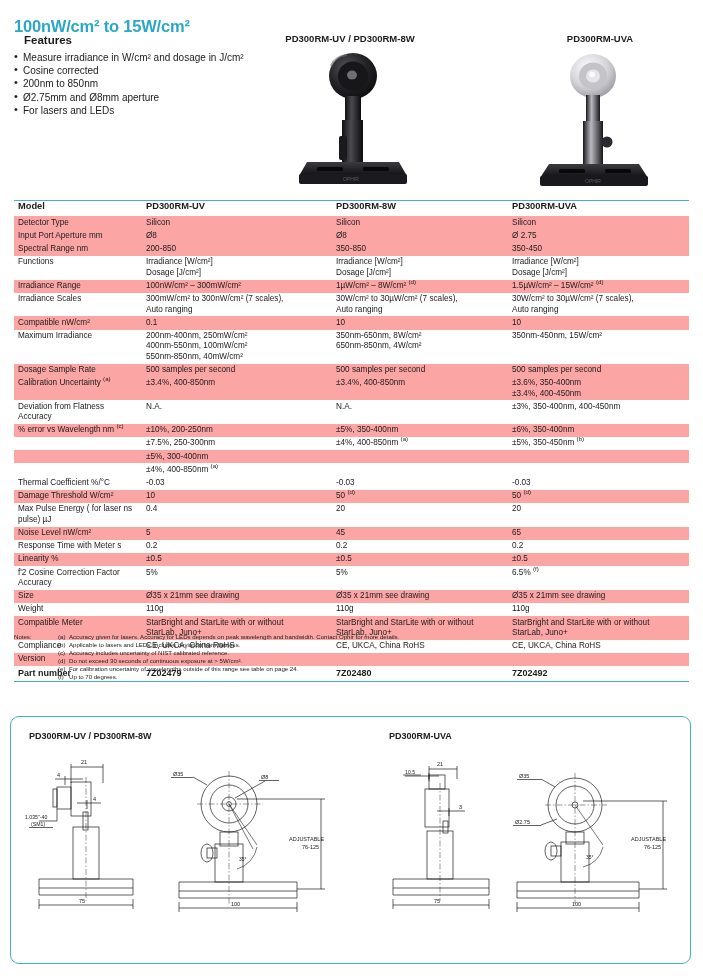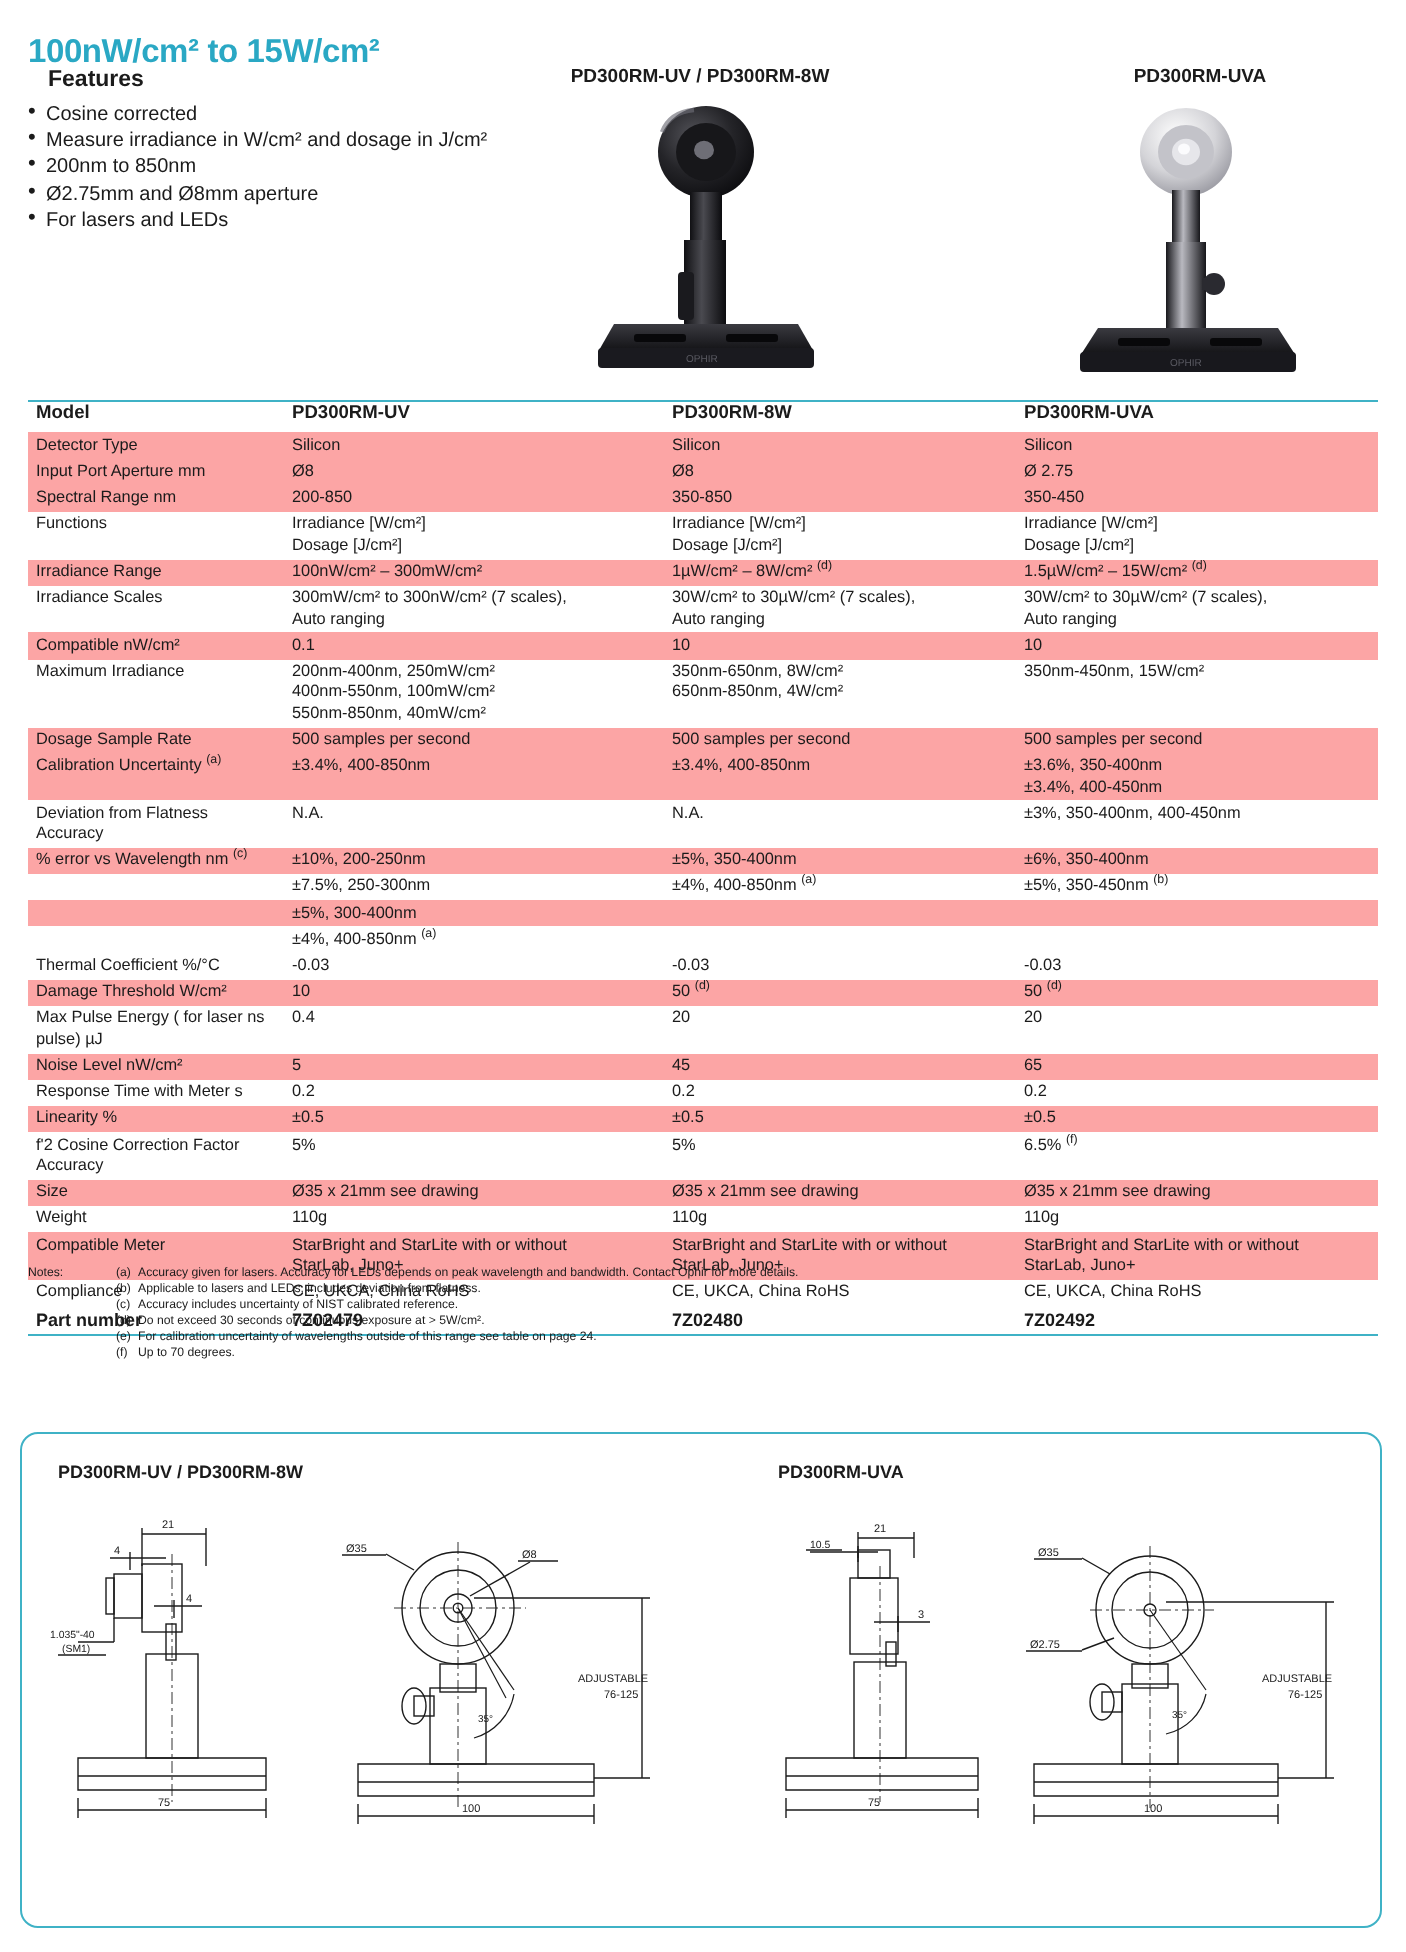--- a/index.html
+++ b/index.html
@@ -83,22 +83,22 @@
 </head>
 <body>
 
 <div class="page">
 
   <div class="title">100nW/cm² to 15W/cm²</div>
 
   <div class="features-h">Features</div>
   <div class="features">
     <ul id="features-ul">
+        <li>Measure irradiance in W/cm² and dosage in J/cm²</li>
         <li>Cosine corrected</li>
-        <li>Measure irradiance in W/cm² and dosage in J/cm²</li>
         <li>200nm to 850nm</li>
         <li>Ø2.75mm and Ø8mm aperture</li>
         <li>For lasers and LEDs</li>
       </ul>
   </div>
 
   <div class="photo-cap" style="left:250px;top:33px;width:200px;">PD300RM-UV / PD300RM-8W</div>
   <div class="photo" style="left:295px;top:50px;">
     <svg width="120" height="140" viewBox="0 0 120 140">
       <defs>
@@ -329,20 +329,26 @@
           <td>Compatible Meter</td>
           <td>StarBright and StarLite with or without<br>StarLab, Juno+</td>
           <td>StarBright and StarLite with or without<br>StarLab, Juno+</td>
           <td>StarBright and StarLite with or without<br>StarLab, Juno+</td>
         </tr>
         <tr>
           <td>Compliance</td>
           <td>CE, UKCA, China RoHS</td>
           <td>CE, UKCA, China RoHS</td>
           <td>CE, UKCA, China RoHS</td>
+        </tr>
+        <tr class="shade">
+          <td>Version</td>
+          <td></td>
+          <td></td>
+          <td></td>
         </tr>
         <tr class=" partno lastrule">
           <td>Part number</td>
           <td>7Z02479</td>
           <td>7Z02480</td>
           <td>7Z02492</td>
         </tr>
       </tbody>
   </table>
 

